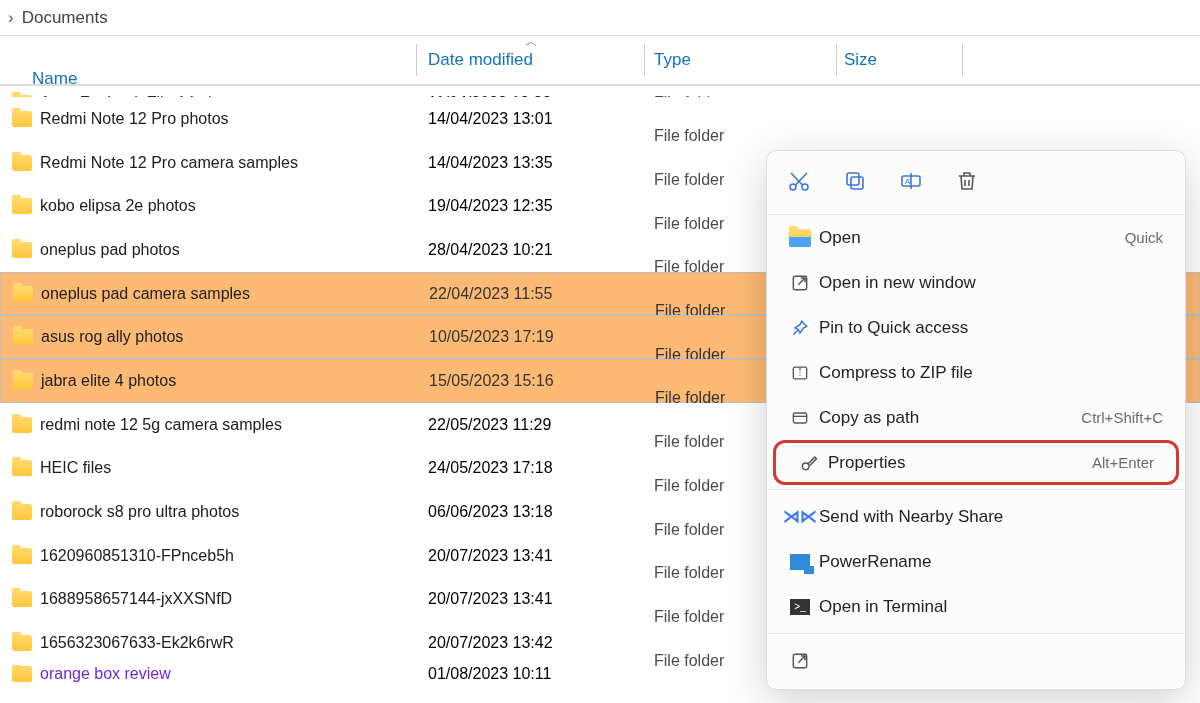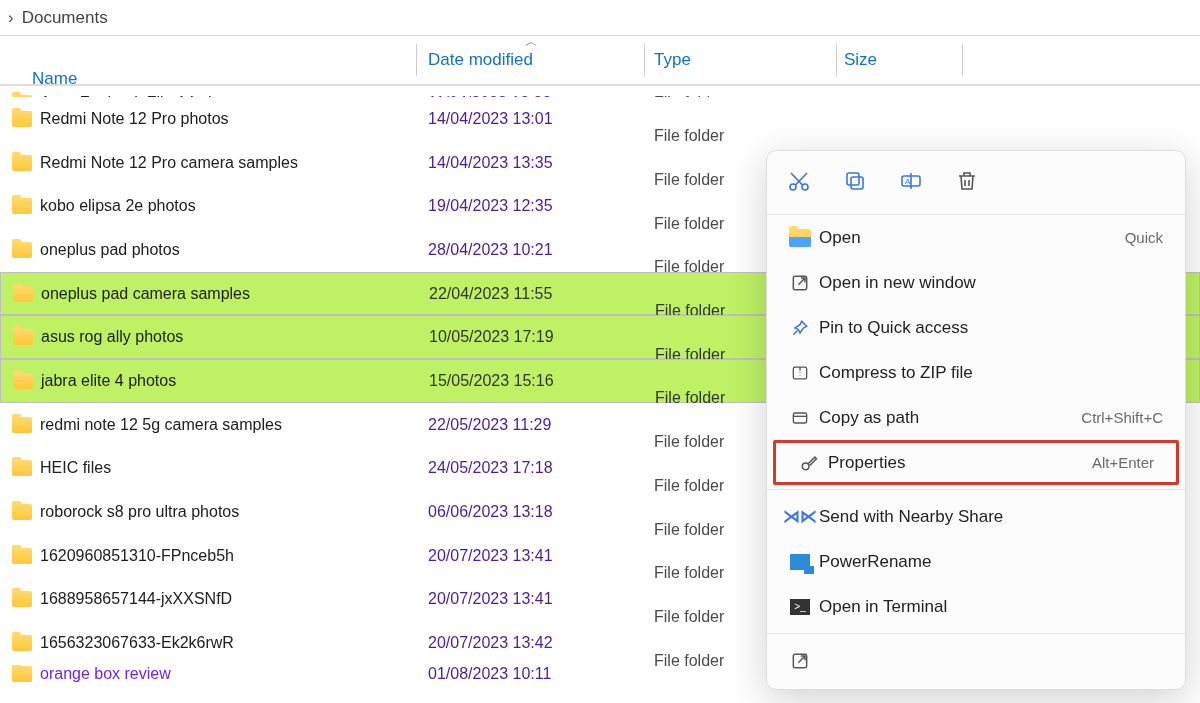--- a/index.html
+++ b/index.html
@@ -96,24 +96,24 @@
   }
   .row .folder-icon::before {
     content:"";
     position:absolute; top:-3px; left:0;
     width:9px; height:5px;
     background:#ffd96b;
     border-radius:2px 2px 0 0;
   }
   .cell { position: absolute; }
   .name-cell { left: 12px; display:flex; align-items:center;}
-  .date-cell { left: 428px; color:#4c1d95; }
+  .date-cell { left: 428px; color:#000000; }
   .type-cell { left: 654px; color:#4a4a4a;margin-top:35px; }
   .row.selected {
-    background: #bef264;
+    background: #fdba74;
     border: 1px solid #c0c0c0;
     margin: 0;
   }
   .row.selected .date-cell, .row.selected .type-cell { color:#333; }
 
   
   .context-menu {
     position: absolute;
     top: 150px;
     right: 14px;
@@ -143,21 +143,21 @@
     font-size: 17px;
     color:#222;
   }
   .cm-item .mi-icon { width:22px; height:22px; display:flex; align-items:center; justify-content:center; flex:none;}
   .cm-item .mi-icon svg { width:20px; height:20px; }
   .cm-item .mi-label { flex:1; }
   .cm-item .mi-accel { color:#6a6a6a; font-size:15px; }
   .cm-divider { height:1px; background:#e5e5e5; margin: 4px 0; }
   .cm-highlight {
     border: 3px solid #d13a2d;
-    border-radius: 2px;
+    border-radius: 12px;
     margin: 0 6px;
   }
   .folder-open-icon{
     width:22px;height:18px;position:relative;
     background:linear-gradient(180deg,#ffd96b,#ffc73b);
     border-radius:2px;
   }
   .folder-open-icon::before{content:"";position:absolute;top:-3px;left:0;width:9px;height:4px;background:#ffd96b;border-radius:2px 2px 0 0;}
   .folder-open-icon::after{content:"";position:absolute;left:0;right:0;bottom:0;height:10px;background:#4aa3ff;border-radius:0 0 2px 2px;}
   .nearby-icon{color:#3b78e7;font-weight:bold;}

